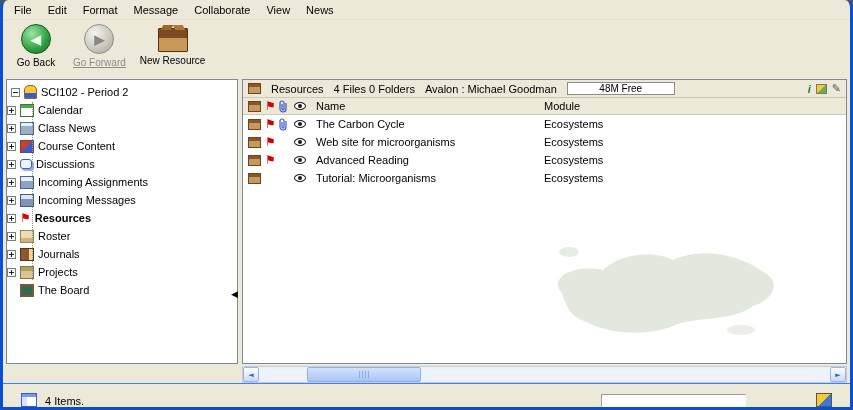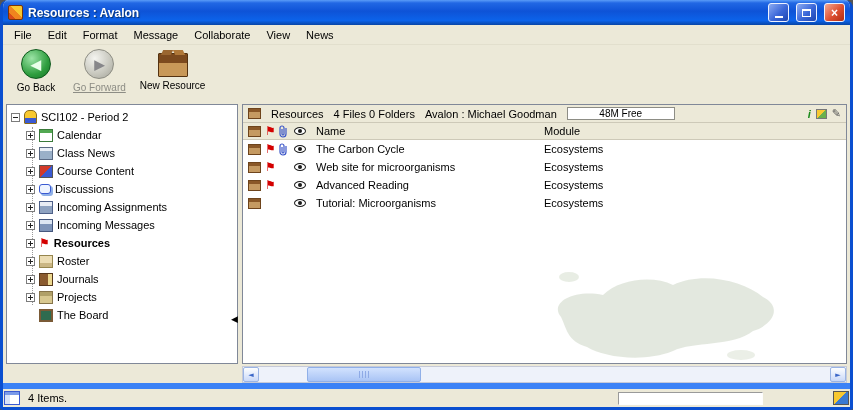--- a/index.html
+++ b/index.html
@@ -44,21 +44,21 @@
   .box-lg::before { content:''; position:absolute; top:-4px; left:3px; width:10px; height:5px;
                     background:#9a6630; transform:skewX(-25deg); }
   .box-lg::after  { content:''; position:absolute; top:-4px; right:3px; width:10px; height:5px;
                     background:#b07838; transform:skewX(25deg); }
 
   
   .main { flex:1; display:flex; gap:4px; padding:2px 3px; position:relative; min-height:0; }
   .tree-panel { width:232px; flex:none; background:#ffffff; border:1px solid #808898; padding-top:3px;
                 position:relative; overflow:hidden; font-size:11px; }
   .tree-line { position:absolute; left:25px; top:22px; height:178px; border-left:1px dotted #9a9a9a; }
-  .tree-row { display:flex; align-items:center; height:18px; padding-left:19px; gap:4px; white-space:nowrap; }
+  .tree-row { display:flex; align-items:center; height:18px; gap:4px; white-space:nowrap; }
   .tree-row.root { padding-left:4px; }
   .plusbox { width:9px; height:9px; flex:none; border:1px solid #7c7c7c; background:#fff; position:relative; }
   .plusbox::before { content:''; position:absolute; left:1px; right:1px; top:3px; border-top:1px solid #222; }
   .plusbox.plus::after { content:''; position:absolute; top:1px; bottom:1px; left:3px; border-left:1px solid #222; }
   .no-plus { width:9px; flex:none; }
   .tlabel { color:#000; }
   .tlabel.italic { }
   .tlabel.bold { font-weight:bold; }
   .root-label { font-size:11px; }
   .splitter-arrow { position:absolute; left:228px; top:212px; font-size:9px; color:#000; z-index:5; }
@@ -119,46 +119,33 @@
   .ss-bar { flex:1; display:flex; background:#eef2fa; border:1px solid #c6cad8; align-items:stretch; }
   .sbtn { width:16px; flex:none; display:flex; align-items:center; justify-content:center; font-size:7px;
           color:#3a66c8; background:linear-gradient(180deg,#fdfeff,#c9d8f8); border:1px solid #9ab4e4; border-radius:2px; }
   .sthumb { width:114px; margin-left:48px; background:linear-gradient(180deg,#d2e2fe,#a9c4f5);
             border:1px solid #90b0e8; border-radius:2px; display:flex; align-items:center; justify-content:center; }
   .sthumb::after { content:''; width:11px; height:7px;
                    background:repeating-linear-gradient(90deg,#8eaae6 0 1px,transparent 1px 3px); }
   .strack { flex:1; }
 
   
-  .statusbar { height:24px; flex:none; border-top:6px solid #3b82f6; display:flex; align-items:center;
-               gap:8px; padding:0 1px; font-size:11px; }
+  .statusbar { height:24px; flex:none; border-top:1px solid #3b82f6; display:flex; align-items:flex-end;
+               gap:8px; padding:0 18px; font-size:11px; }
   .ic-grid { width:16px; height:14px; background:#fff; border:1px solid #3a5ad2;
              box-shadow:inset 0 3px 0 #7a9ae8, inset 5px 0 0 #d8e2f8; }
   .status-box { width:145px; height:13px; background:#fff; border:1px solid #9a9a9a;
                 border-bottom-color:#fdfdfd; border-right-color:#fdfdfd; margin-left:auto; margin-right:62px; }
   .ic-app-sm { width:16px; height:14px; background:linear-gradient(135deg,#f8c830 50%,#3a7ad2 50%); border:1px solid #555; }
 </style>
 </head>
 <body>
 
 <div class="window">
 
-  <div class="titlebar">
-    <span class="app-icon"></span>
-    <span class="title-text">Resources : Avalon</span>
-    <span class="winbtn blue">
-        <span class="min-glyph"></span>
-      </span>
-    <span class="winbtn blue">
-        <span class="max-glyph"></span>
-      </span>
-    <span class="winbtn red">
-        <span class="close-glyph">×</span>
-      </span>
-  </div>
 
   <div class="menubar">
     <span class="menu-item">File</span>
     <span class="menu-item">Edit</span>
     <span class="menu-item">Format</span>
     <span class="menu-item">Message</span>
     <span class="menu-item">Collaborate</span>
     <span class="menu-item">View</span>
     <span class="menu-item">News</span>
   </div>

